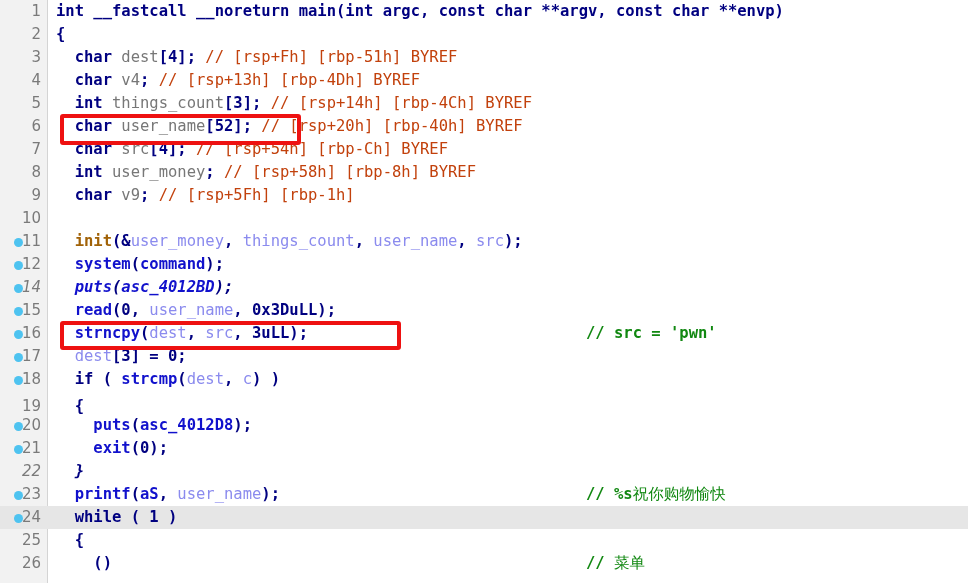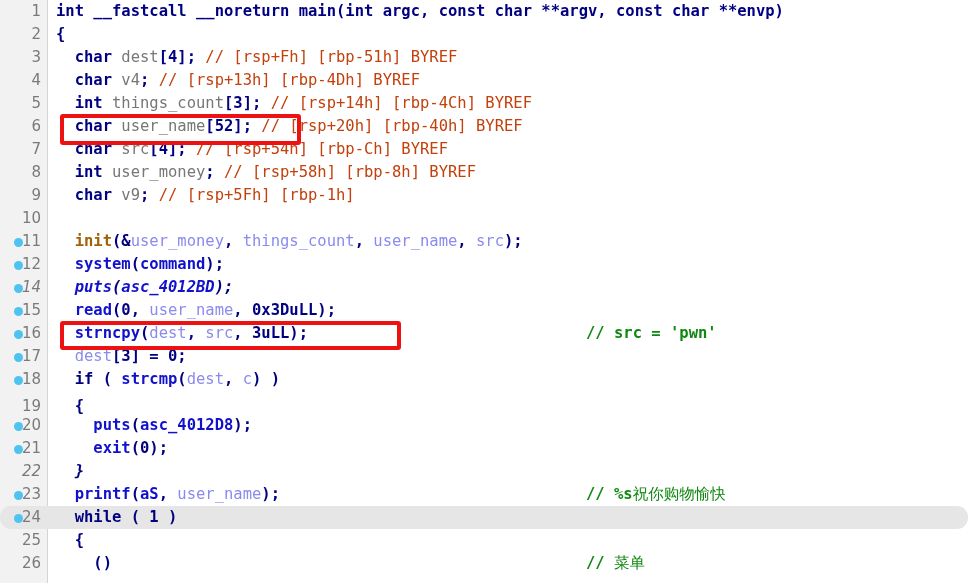--- a/index.html
+++ b/index.html
@@ -133,20 +133,20 @@
       <div class="code-row" style="top: 0px; font-style: italic;"><span class="bp-dot" style="background: rgb(78, 195, 240);"></span><span class="lineno">14</span><span class="code-text"><span class="t-plain">  </span><span class="t-fn">puts</span><span class="t-punc">(</span><span class="t-fn">asc_4012BD</span><span class="t-punc">);</span></span></div>
       <div class="code-row" style="top: 0px;"><span class="bp-dot" style="background: rgb(78, 195, 240);"></span><span class="lineno">15</span><span class="code-text"><span class="t-plain">  </span><span class="t-fn">read</span><span class="t-punc">(</span><span class="t-num">0</span><span class="t-punc">, </span><span class="t-var">user_name</span><span class="t-punc">, </span><span class="t-num">0x3DuLL</span><span class="t-punc">);</span></span></div>
       <div class="code-row" style="top: 0px;"><span class="bp-dot" style="background: rgb(78, 195, 240);"></span><span class="lineno">16</span><span class="code-text"><span class="t-plain">  </span><span class="t-fn">strncpy</span><span class="t-punc">(</span><span class="t-var">dest</span><span class="t-punc">, </span><span class="t-var">src</span><span class="t-punc">, </span><span class="t-num">3uLL</span><span class="t-punc">);</span></span><span class="trail-comment t-gcmt">// src = 'pwn'</span></div>
       <div class="code-row" style="top: 0px;"><span class="bp-dot" style="background: rgb(78, 195, 240);"></span><span class="lineno">17</span><span class="code-text"><span class="t-plain">  </span><span class="t-var">dest</span><span class="t-punc">[</span><span class="t-num">3</span><span class="t-punc">] = </span><span class="t-num">0</span><span class="t-punc">;</span></span></div>
       <div class="code-row" style="top: 0px;"><span class="bp-dot" style="background: rgb(78, 195, 240);"></span><span class="lineno">18</span><span class="code-text"><span class="t-plain">  </span><span class="t-kw">if</span><span class="t-punc"> ( </span><span class="t-fn">strcmp</span><span class="t-punc">(</span><span class="t-var">dest</span><span class="t-punc">, </span><span class="t-var">c</span><span class="t-punc">) )</span></span></div>
       <div class="code-row" style="top: 4px; padding-left: 28px;"><span class="lineno">19</span><span class="code-text"><span class="t-punc">  {</span></span></div>
       <div class="code-row" style="top: 0px;"><span class="bp-dot" style="background: rgb(78, 195, 240);"></span><span class="lineno">20</span><span class="code-text"><span class="t-plain">    </span><span class="t-fn">puts</span><span class="t-punc">(</span><span class="t-fn">asc_4012D8</span><span class="t-punc">);</span></span></div>
       <div class="code-row" style="top: 0px;"><span class="bp-dot" style="background: rgb(78, 195, 240);"></span><span class="lineno">21</span><span class="code-text"><span class="t-plain">    </span><span class="t-fn">exit</span><span class="t-punc">(</span><span class="t-num">0</span><span class="t-punc">);</span></span></div>
       <div class="code-row" style="top: 0px; font-style: italic;"><span class="lineno">22</span><span class="code-text"><span class="t-punc">  }</span></span></div>
       <div class="code-row" style="top: 0px;"><span class="bp-dot" style="background: rgb(78, 195, 240);"></span><span class="lineno">23</span><span class="code-text"><span class="t-plain">  </span><span class="t-fn">printf</span><span class="t-punc">(</span><span class="t-fn">aS</span><span class="t-punc">, </span><span class="t-var">user_name</span><span class="t-punc">);</span></span><span class="trail-comment"><span class="t-gcmt">// %s</span><span class="t-gcmt-cn">祝你购物愉快</span></span></div>
-      <div class="code-row current" style="top: 0px; border-radius: 11px;"><span class="bp-dot" style="background: rgb(78, 195, 240);"></span><span class="lineno">24</span><span class="code-text"><span class="t-plain">  </span><span class="t-kw">while</span><span class="t-punc"> ( </span><span class="t-num">1</span><span class="t-punc"> )</span></span></div>
+      <div class="code-row current" style="top: 0px;"><span class="bp-dot" style="background: rgb(78, 195, 240);"></span><span class="lineno">24</span><span class="code-text"><span class="t-plain">  </span><span class="t-kw">while</span><span class="t-punc"> ( </span><span class="t-num">1</span><span class="t-punc"> )</span></span></div>
       <div class="code-row" style="top: 0px;"><span class="lineno">25</span><span class="code-text"><span class="t-punc">  {</span></span></div>
       <div class="code-row" style="top: 0px;"><span class="lineno">26</span><span class="code-text"><span class="t-plain">    </span><span class="t-punc">()</span></span><span class="trail-comment"><span class="t-gcmt">// </span><span class="t-gcmt-cn">菜单</span></span></div>
     </div>
 
 <div class="anno-box" style="left: 60px; top: 114px; width: 241px; height: 31px; border-color: rgb(238, 17, 17);"></div>
     <div class="anno-box" style="left: 60px; top: 321px; width: 341px; height: 29px; border-color: rgb(238, 17, 17);"></div>
   </div>
 
 </body></html>

